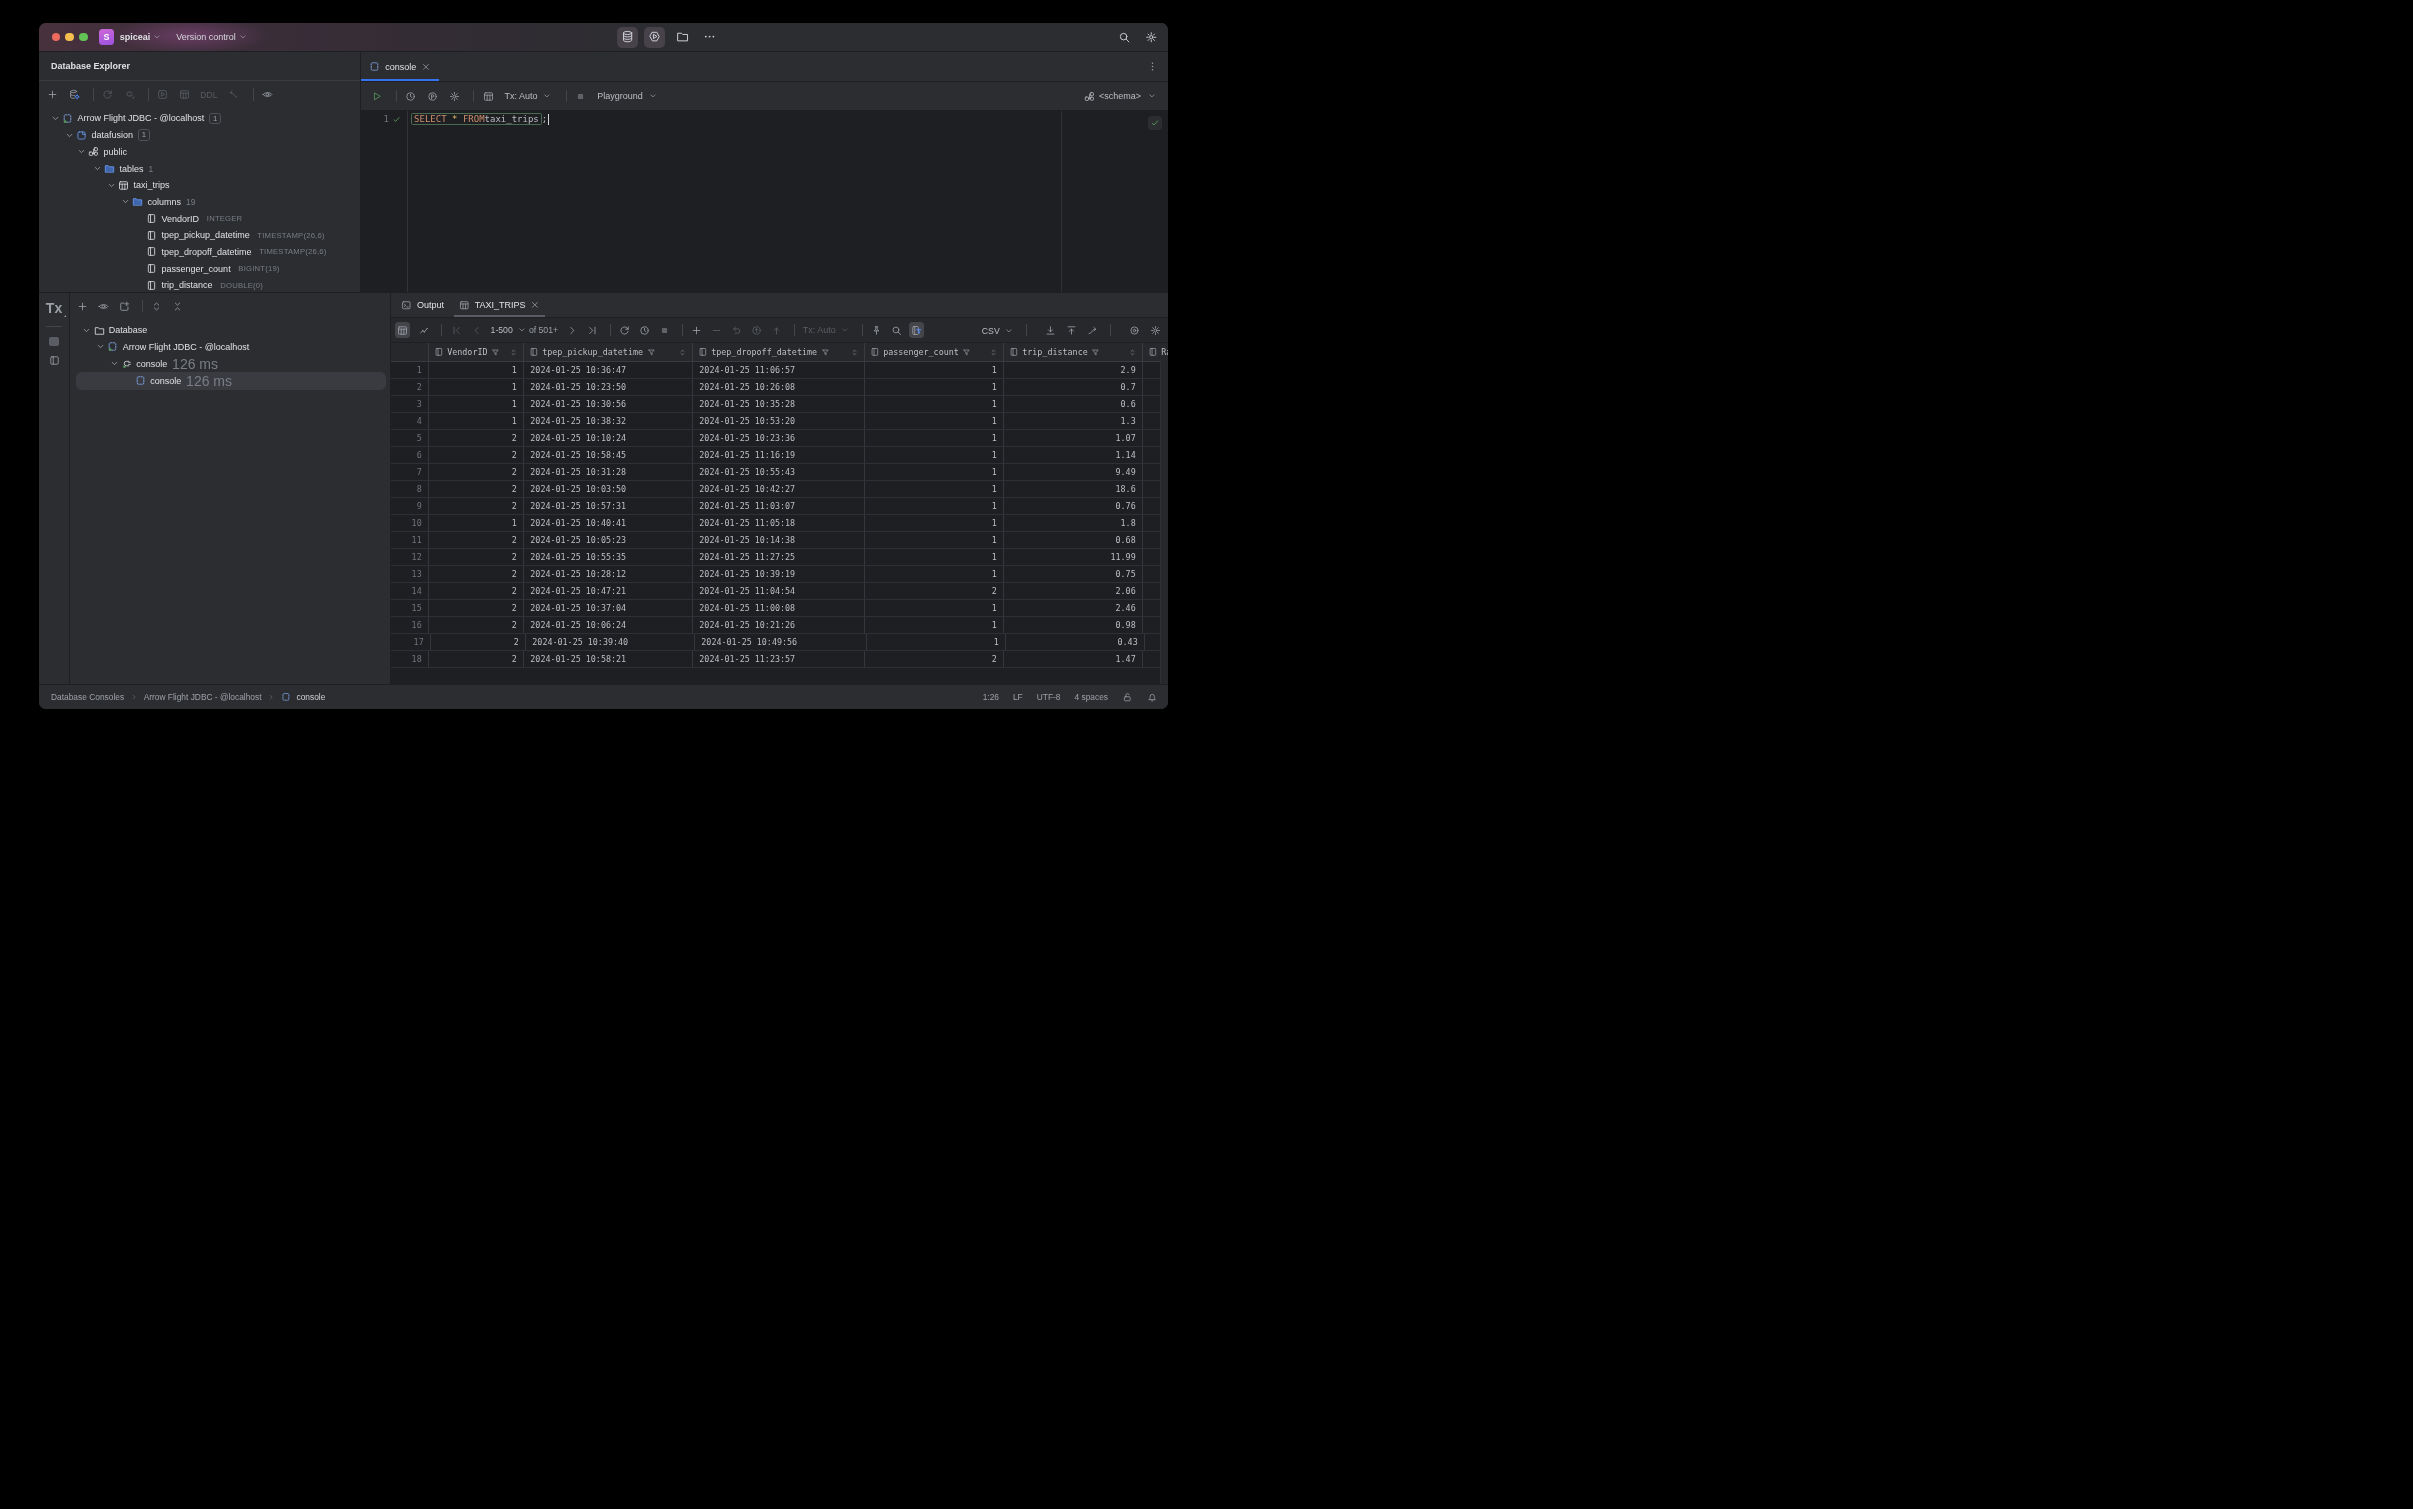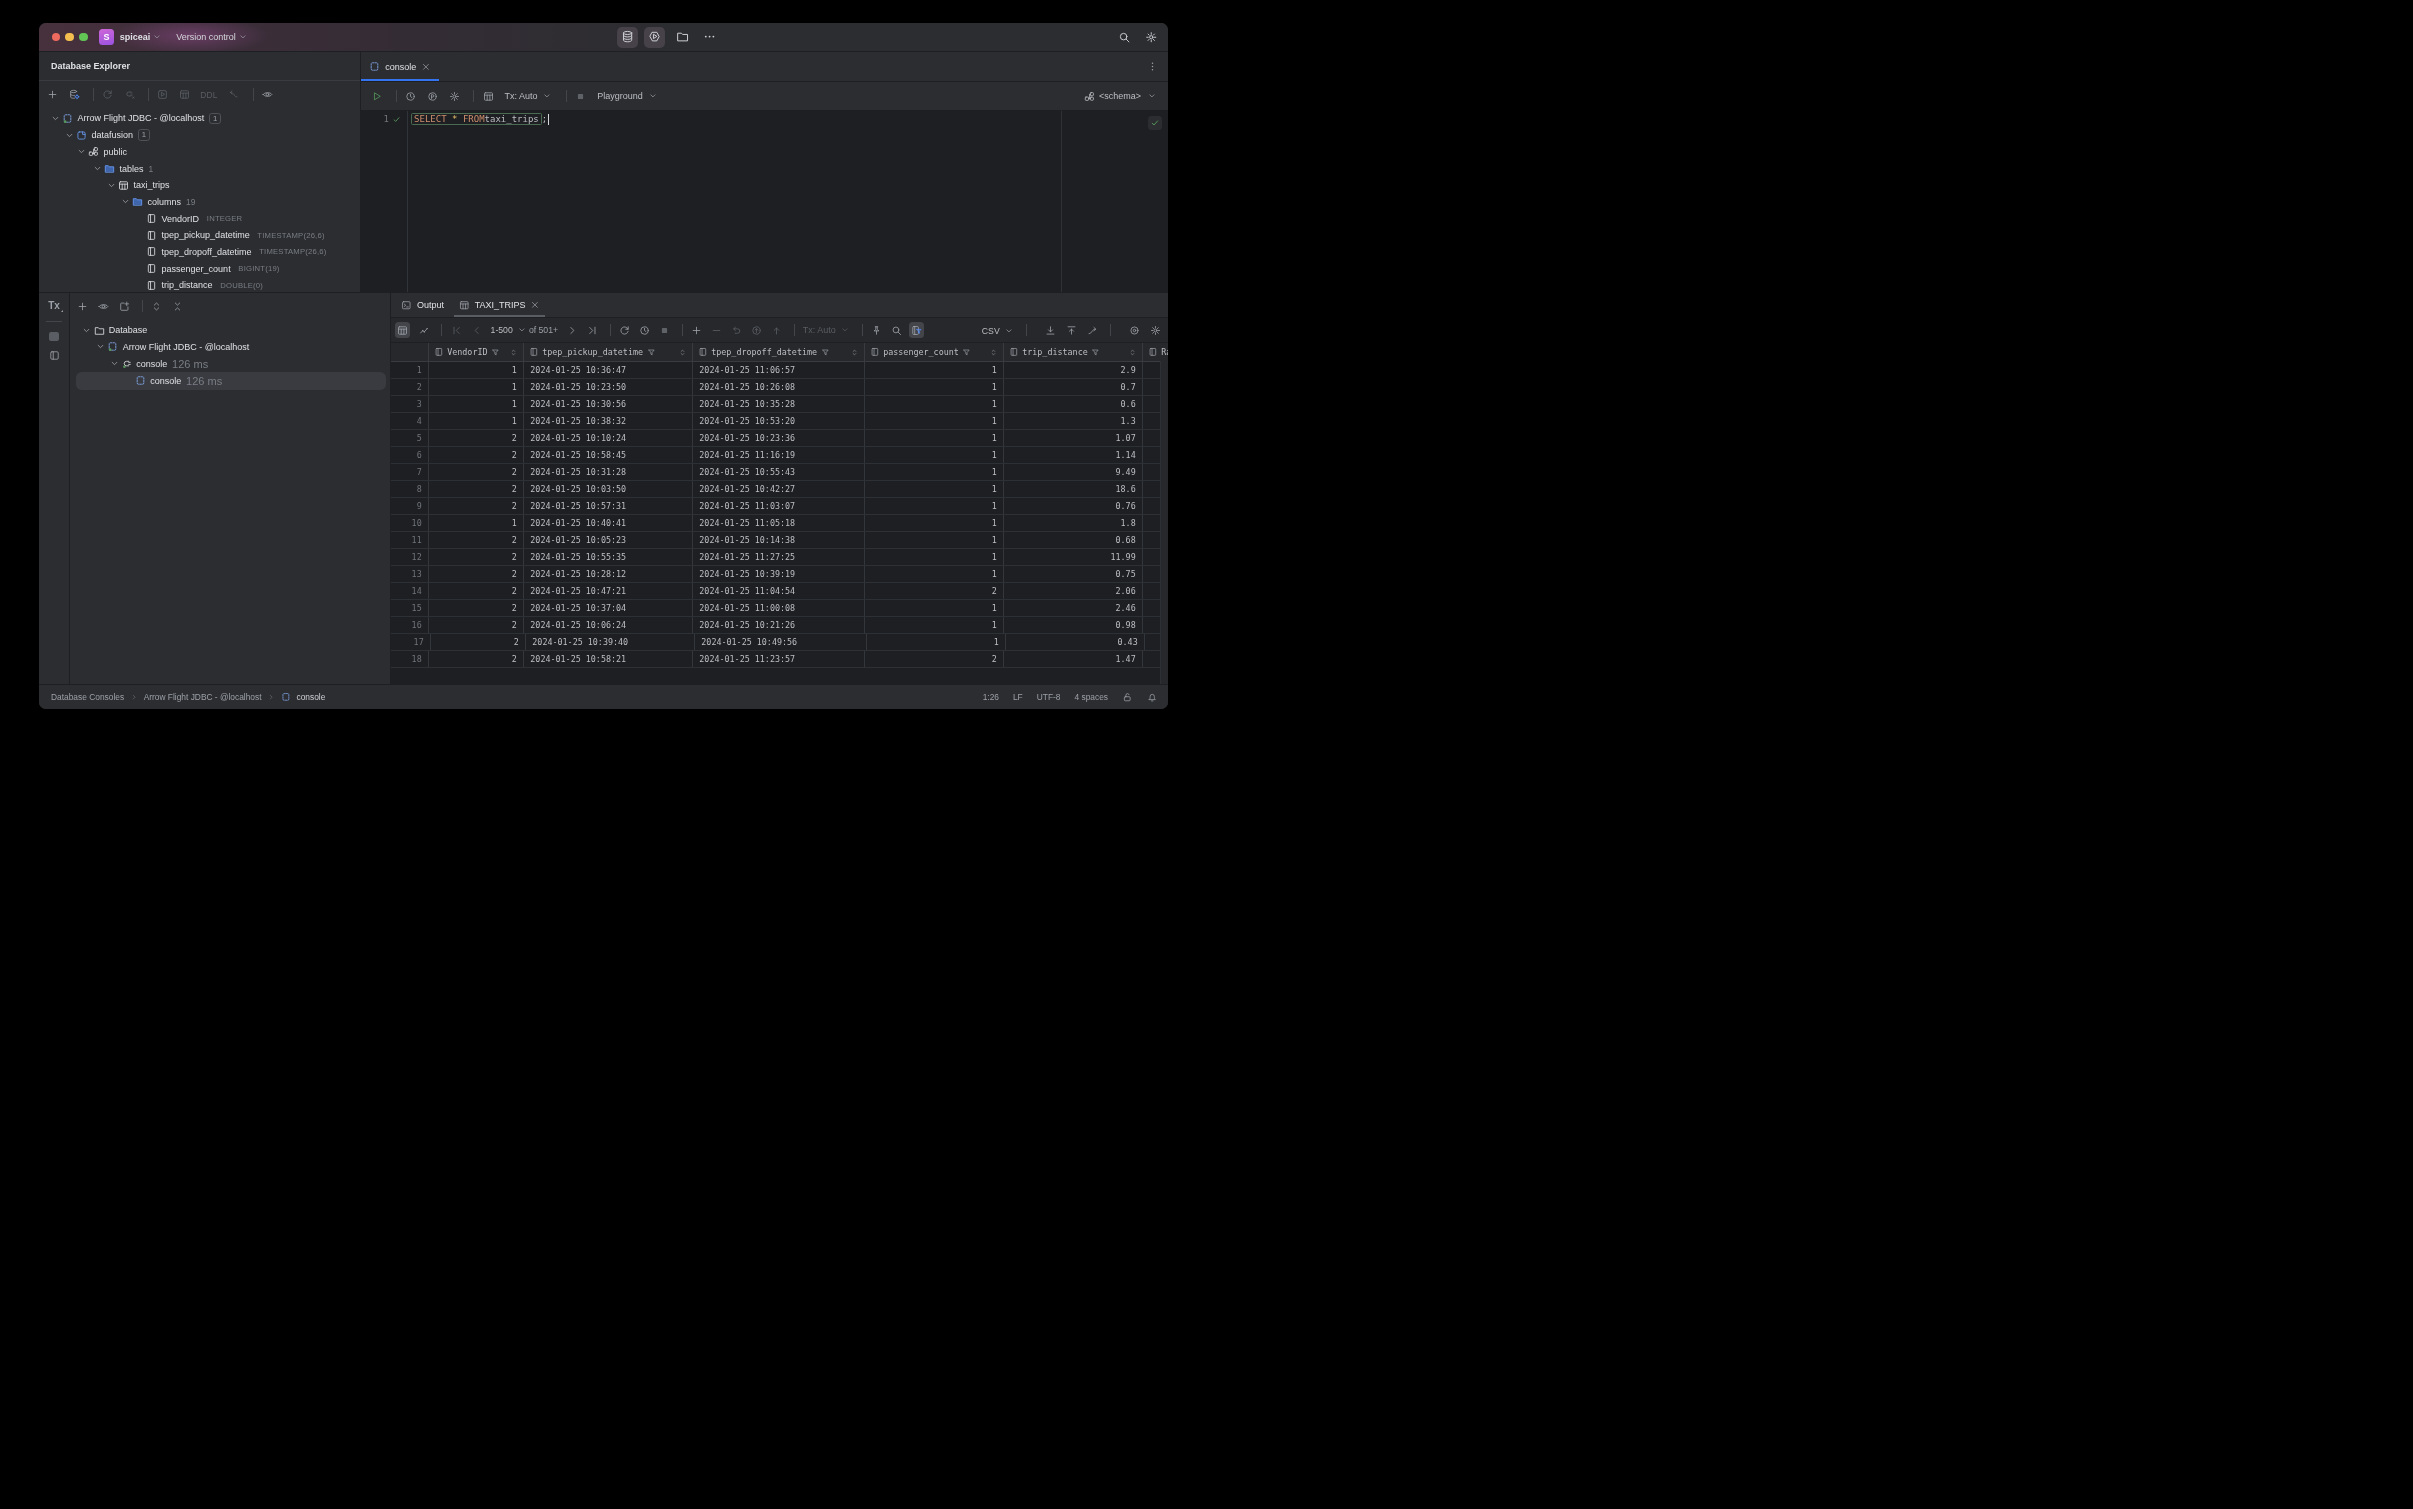--- a/index.html
+++ b/index.html
@@ -78,33 +78,33 @@
   .marginline{position:absolute;left:700px;top:0;bottom:0;width:0.7px;background:#2f3235;}
   .inspect{position:absolute;right:6.3px;top:4.9px;width:14px;height:14px;border-radius:3.5px;background:#2b2d30;
     display:flex;align-items:center;justify-content:center;}
   .inspect .ic{width:9.8px;height:9.8px;}
 
   
   .bottom{flex:1;display:flex;flex-direction:column;min-height:0;border-top:0.7px solid #1e1f22;}
   .svc-h{flex:0 0 24px;display:flex;align-items:center;padding:0 12px;font-size:9px;font-weight:700;color:#dfe1e5;background:#2b2d30;border-bottom:0.7px solid #393b40;}
   .bottom-body{flex:1;display:flex;min-height:0;}
   .stripe{flex:0 0 30px;border-right:0.7px solid #1e1f22;background:#2b2d30;display:flex;flex-direction:column;align-items:center;padding-top:7px;gap:8.4px;color:#9da0a8;}
-  .stripe .txlab{font-size:10px;font-weight:700;position:relative;}
+  .stripe .txlab{font-size:14px;font-weight:700;position:relative;}
   .stripe .txlab::after{content:"";position:absolute;right:-3.5px;bottom:-0.7px;border-left:2.8px solid transparent;border-bottom:2.8px solid #9da0a8;}
   .stripe hr{width:15.3px;border:none;border-top:0.7px solid #43454a;margin:1.4px 0;}
   .sqr{width:9.8px;height:9.8px;border-radius:2.1px;background:#5a5d63;}
   .svc-pane{flex:0 0 320px;border-right:0.7px solid #1e1f22;background:#2b2d30;display:flex;flex-direction:column;min-width:0;}
   .svc-toolbar{flex:0 0 26px;display:flex;align-items:center;padding:0 7px;color:#9da0a8;}
   .svc-toolbar .tbi{margin-right:9.8px;display:flex;}
   .svc-tree{flex:1;overflow:hidden;padding-top:2.8px;}
   .srow{height:16.7px;display:flex;align-items:center;font-size:9px;color:#dfe1e5;white-space:nowrap;margin:0 4.2px 0 5.6px;border-radius:5.6px;}
   .srow.sel{background:#393b40;height:18px;}
   .srow .chev{width:11px;height:11px;color:#9da0a8;display:inline-flex;flex:0 0 11px;}
   .srow .ticon{width:11px;height:11px;margin:0 4.2px 0 1.4px;display:inline-flex;flex:0 0 11px;}
-  .ms{color:#7a7e85;font-size:11px;}
+  .ms{color:#7a7e85;font-size:14px;}
 
   
   .grid-pane{flex:1;display:flex;flex-direction:column;background:#1e1f22;min-width:0;position:relative;}
   .gtabs{flex:0 0 24px;display:flex;align-items:center;background:#2b2d30;border-bottom:0.7px solid #1e1f22;padding-left:2.8px;}
   .gtab{height:100%;display:flex;align-items:center;gap:4.9px;padding:0 7.7px;color:#dfe1e5;font-size:9px;position:relative;}
   .gtab .ic{width:10.5px;height:10.5px;color:#9da0a8;}
   .gtab .ul{position:absolute;left:2.8px;right:2.8px;bottom:0;height:2.1px;background:#5a5d63;}
   .gtoolbar{flex:0 0 24px;display:flex;align-items:center;background:#26282b;padding:0 5.6px;color:#9da0a8;position:relative;border-bottom:0.7px solid #1e1f22;}
   .gtoolbar .tbi{margin-right:9px;display:flex;align-items:center;gap:2.1px;}
   .gtoolbar .boxed{background:#43454a;border-radius:3.5px;padding:2.1px;margin-left:-2.1px;}

